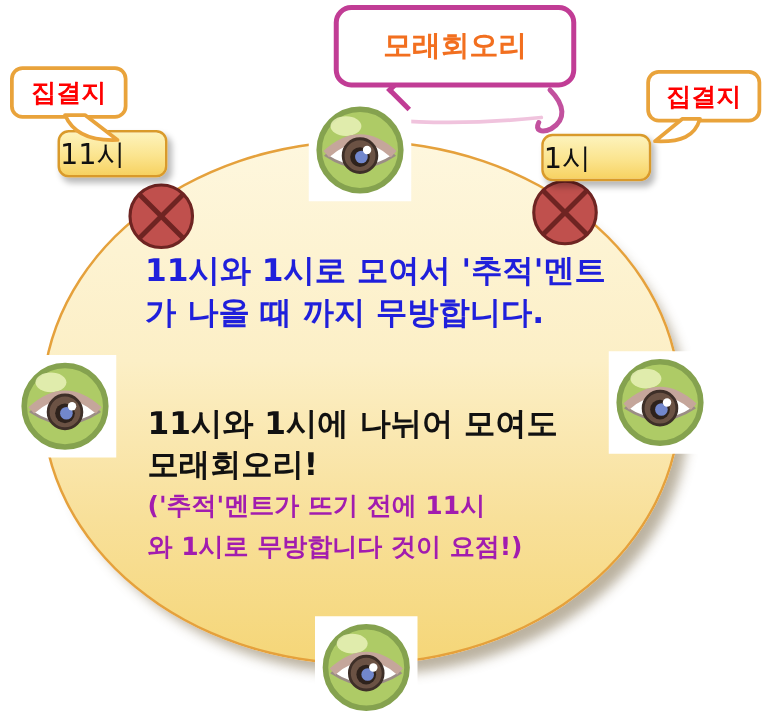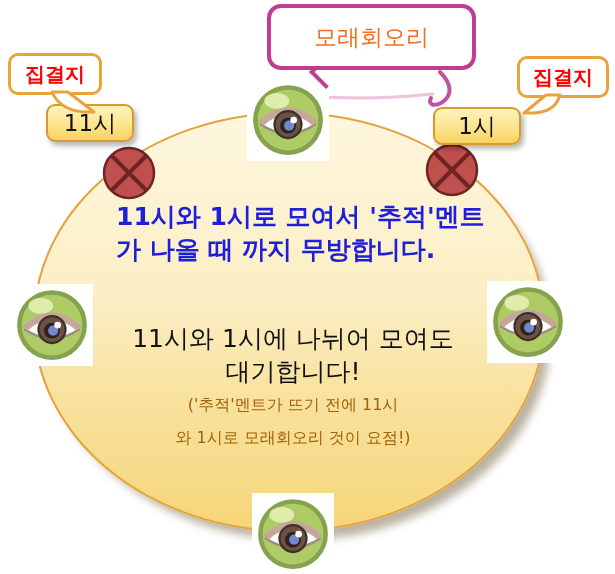--- a/index.html
+++ b/index.html
@@ -10,43 +10,43 @@
   
   .map-ellipse{
     position:absolute;left:33px;top:112px;width:512px;height:420px;border-radius:50%;
     border:2px solid #E5A13C;
     background:linear-gradient(180deg,#FEF7DE 0%,#FCEFC6 42%,#F8E09A 72%,#F5D678 100%);
     box-shadow:9px 11px 9px -3px rgba(105,85,45,.45);
     box-sizing:border-box;
   }
   
   .top-bubble{
-    position:absolute;left:267px;top:4px;width:209px;height:66px;background:#ffffff;
+    position:absolute;left:267px;top:4px;width:194px;height:66px;background:#ffffff;
     border:4px solid #C13C95;border-radius:14px;box-sizing:border-box;
     display:flex;flex-direction:column;align-items:center;justify-content:center;
-    color:#F26F1F;font-weight:normal;font-size:23px;line-height:28px;z-index:6;
+    color:#F26F1F;font-weight:bold;font-size:23px;line-height:28px;z-index:6;
   }
   .top-bubble-tail{
     position:absolute;left:314px;top:60px;width:20px;height:20px;background:#ffffff;
     border-left:4px solid #C13C95;border-bottom:4px solid #C13C95;
     transform:rotate(45deg);z-index:5;
   }
   
   .callout{
     position:absolute;background:#ffffff;border:3px solid #E9A33B;border-radius:10px;
     box-sizing:border-box;display:flex;align-items:center;justify-content:center;
     color:#FF0000;font-weight:bold;font-size:20px;z-index:6;
   }
   .callout-left{left:8px;top:53px;width:94px;height:42px;}
   .callout-right{left:517px;top:56px;width:92px;height:42px;}
   
   .time-btn{
     position:absolute;width:88px;height:38px;border:2px solid #D99A2B;border-radius:9px;
     background:linear-gradient(180deg,#FDF3BC 0%,#FBE48E 55%,#F7D262 100%);
-    box-sizing:border-box;display:flex;align-items:center;justify-content:center;
+    box-sizing:border-box;display:flex;align-items:center;justify-content:flex-start;
     color:#111111;font-size:23px;box-shadow:3px 4px 5px rgba(0,0,0,0.28);z-index:6;
   }
   .btn-11{left:46px;top:104px;}
   .btn-1{left:433px;top:107px;}
   
   .eye-tile{position:absolute;width:82px;height:82px;background:#ffffff;z-index:4;
     display:flex;align-items:center;justify-content:center;}
   .eye-top{left:247px;top:79px;}
   .eye-left{left:11px;top:284px;}
   .eye-right{left:487px;top:281px;}
@@ -55,24 +55,24 @@
   .x-marker{position:absolute;width:56px;height:56px;z-index:5;}
   .x-left{left:101px;top:145px;}
   .x-right{left:424px;top:142px;}
   
   .blue-text{
     position:absolute;left:116px;top:200px;width:345px;z-index:3;
     color:#1F1FDB;font-size:25px;font-weight:bold;line-height:33px;white-space:nowrap;
   }
   .body-text{
     position:absolute;left:118px;top:322px;width:350px;z-index:3;
-    font-size:25px;font-weight:normal;line-height:33px;white-space:nowrap;text-align:center;
+    font-size:25px;font-weight:bold;line-height:33px;white-space:nowrap;
   }
   .body-text .black{color:#111111;}
-  .body-text .red{color:#a16207;font-size:16px;}
+  .body-text .red{color:#a21caf;font-size:20px;}
   .deco-svg{position:absolute;left:0;top:0;z-index:2;pointer-events:none;}
   .tail-svg{position:absolute;left:0;top:0;z-index:7;pointer-events:none;}
 </style>
 </head>
 <body>
 
 <div class="canvas">
 
   <div class="map-ellipse"></div>
 
@@ -166,18 +166,18 @@
       <circle cx="37" cy="32" r="3" fill="#ffffff"></circle>
     </svg>
   </div>
 
   <div class="blue-text">
     <div>11시와 1시로 모여서 '추적'멘트</div>
     <div>가 나올 때 까지 무방합니다.</div>
   </div>
   <div class="body-text">
     <div class="black">11시와 1시에 나뉘어 모여도</div>
-    <div class="black">대기합니다!</div>
+    <div class="black">모래회오리!</div>
     <div class="red">('추적'멘트가 뜨기 전에 11시</div>
-    <div class="red">와 1시로 모래회오리 것이 요점!)</div>
+    <div class="red">와 1시로 무방합니다 것이 요점!)</div>
   </div>
 
 </div>
 
 </body></html>

